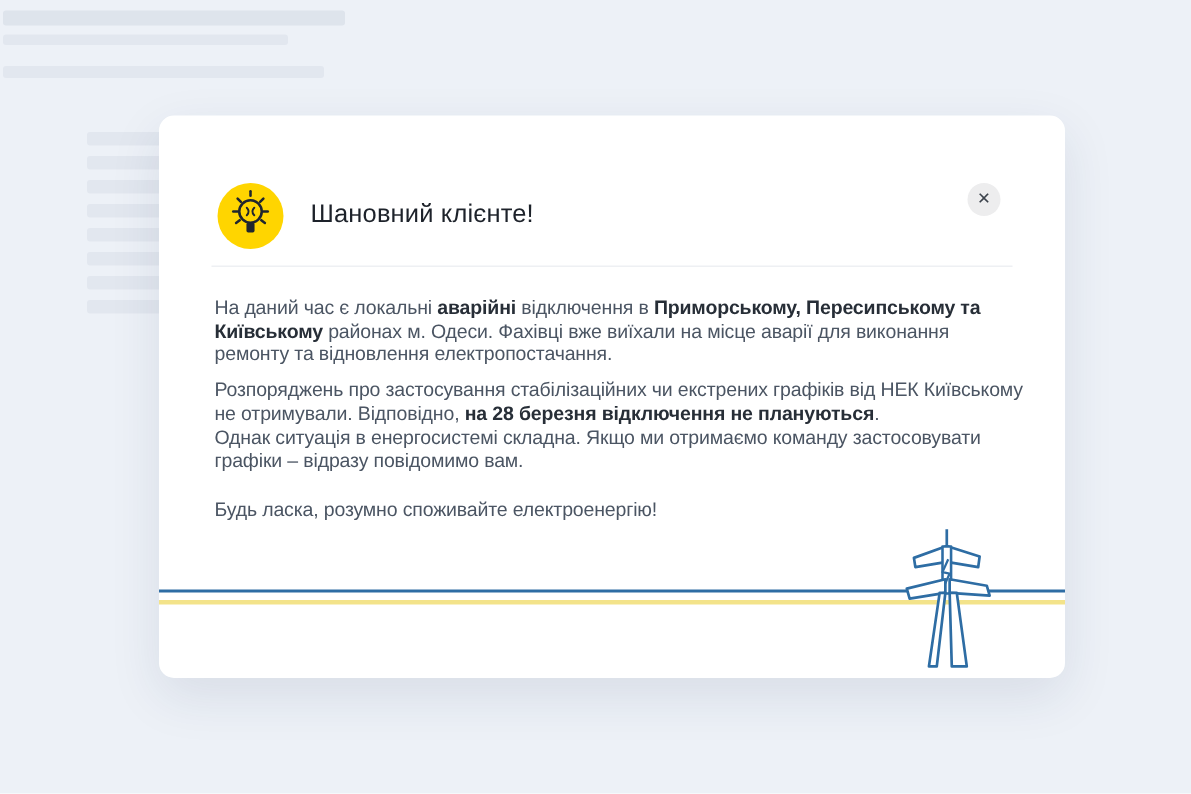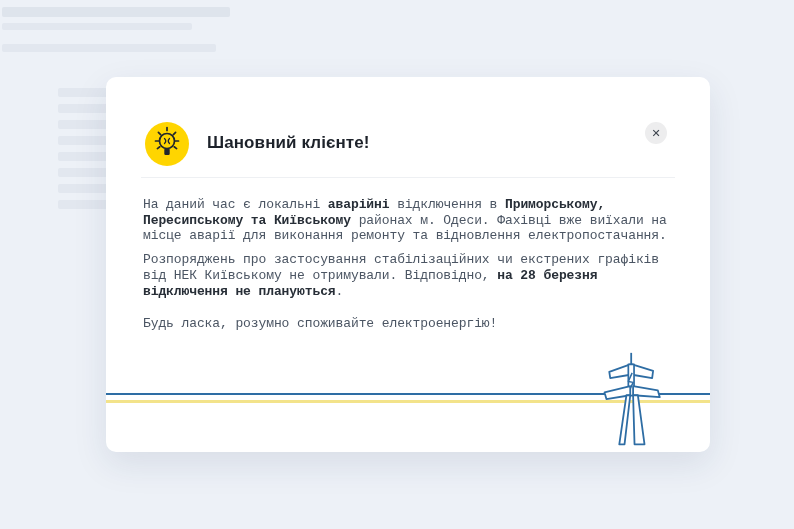--- a/index.html
+++ b/index.html
@@ -18,32 +18,32 @@
     background:#ffffff;border-radius:10px;
     box-shadow:0 12px 34px rgba(30,50,90,0.10);
   }
   .modal-header{position:absolute;left:0;top:0;width:100%;height:100px;}
   .icon-badge{
     position:absolute;left:39px;top:45px;width:44px;height:44px;border-radius:50%;
     background:#ffd500;display:flex;align-items:center;justify-content:center;
   }
   .modal-title{
     position:absolute;left:101px;top:56px;
-    font-size:17px;font-weight:700;color:#1d222a;letter-spacing:.1px;
+    font-size:17px;font-weight:400;color:#1d222a;letter-spacing:.1px;
   }
   .close-btn{
     position:absolute;left:539px;top:45px;width:22px;height:22px;border-radius:50%;
     background:#ededee;border:none;display:flex;align-items:center;justify-content:center;
     font-size:11px;color:#3c434c;cursor:pointer;line-height:1;padding:0;
     font-family:"Liberation Sans", sans-serif;
   }
   .divider{position:absolute;left:35px;top:100px;width:534px;height:1px;background:#eef0f3;}
   .modal-body{
     position:absolute;left:37px;top:120px;width:540px;
-    font-size:13px;line-height:15.7px;color:#4b5563;letter-spacing:-0.1px;font-family:Liberation Mono, monospace;
+    font-size:13px;line-height:15.7px;color:#4b5563;letter-spacing:-0.1px;
   }
   .modal-body p{margin:0;}
   .modal-body p.gap-after{margin-bottom:8px;}
   .modal-body p.gap-before{margin-top:17px;}
   .modal-body .b{font-weight:700;color:#272e37;}
   
   .line-blue{position:absolute;left:0;top:316px;width:100%;height:2px;background:#2e6da4;}
   .line-yellow{position:absolute;left:0;top:323px;width:100%;height:3px;background:#f3e38a;}
   .pylon{position:absolute;left:489px;top:273px;width:80px;height:100px;}
   .pylon path, .pylon polygon, .pylon line{vector-effect:non-scaling-stroke;}
@@ -83,20 +83,21 @@
     <div class="modal-title">Шановний клієнте!</div>
     <button class="close-btn">
       <span>✕</span>
     </button>
     <div class="divider"></div>
   </div>
 
   <div class="modal-body">
     <p class="gap-after"><span>На даний час є локальні </span><span class="b">аварійні</span><span> відключення в </span><span class="b">Приморському, Пересипському та Київському</span><span> районах м. Одеси. Фахівці вже виїхали на місце аварії для виконання ремонту та відновлення електропостачання.</span></p>
     <p><span>Розпоряджень про застосування стабілізаційних чи екстрених графіків від НЕК Київському не отримували. Відповідно, </span><span class="b">на 28 березня відключення не плануються</span><span>.</span></p>
+    <p><span>Однак ситуація в енергосистемі складна. Якщо ми отримаємо команду застосовувати графіки – відразу повідомимо вам.</span></p>
     <p class="gap-before"><span>Будь ласка, розумно споживайте електроенергію!</span></p>
   </div>
 
   <div class="line-blue"></div>
   <div class="line-yellow"></div>
 
   <svg class="pylon" viewBox="0 0 80 105" fill="#ffffff" stroke="#2e6da4" stroke-width="1.8" stroke-linejoin="round">
     <line x1="36" y1="3" x2="36" y2="15" fill="none"></line>
 
     <polygon points="35,15 13,23 14,29.5 35,26"></polygon>

